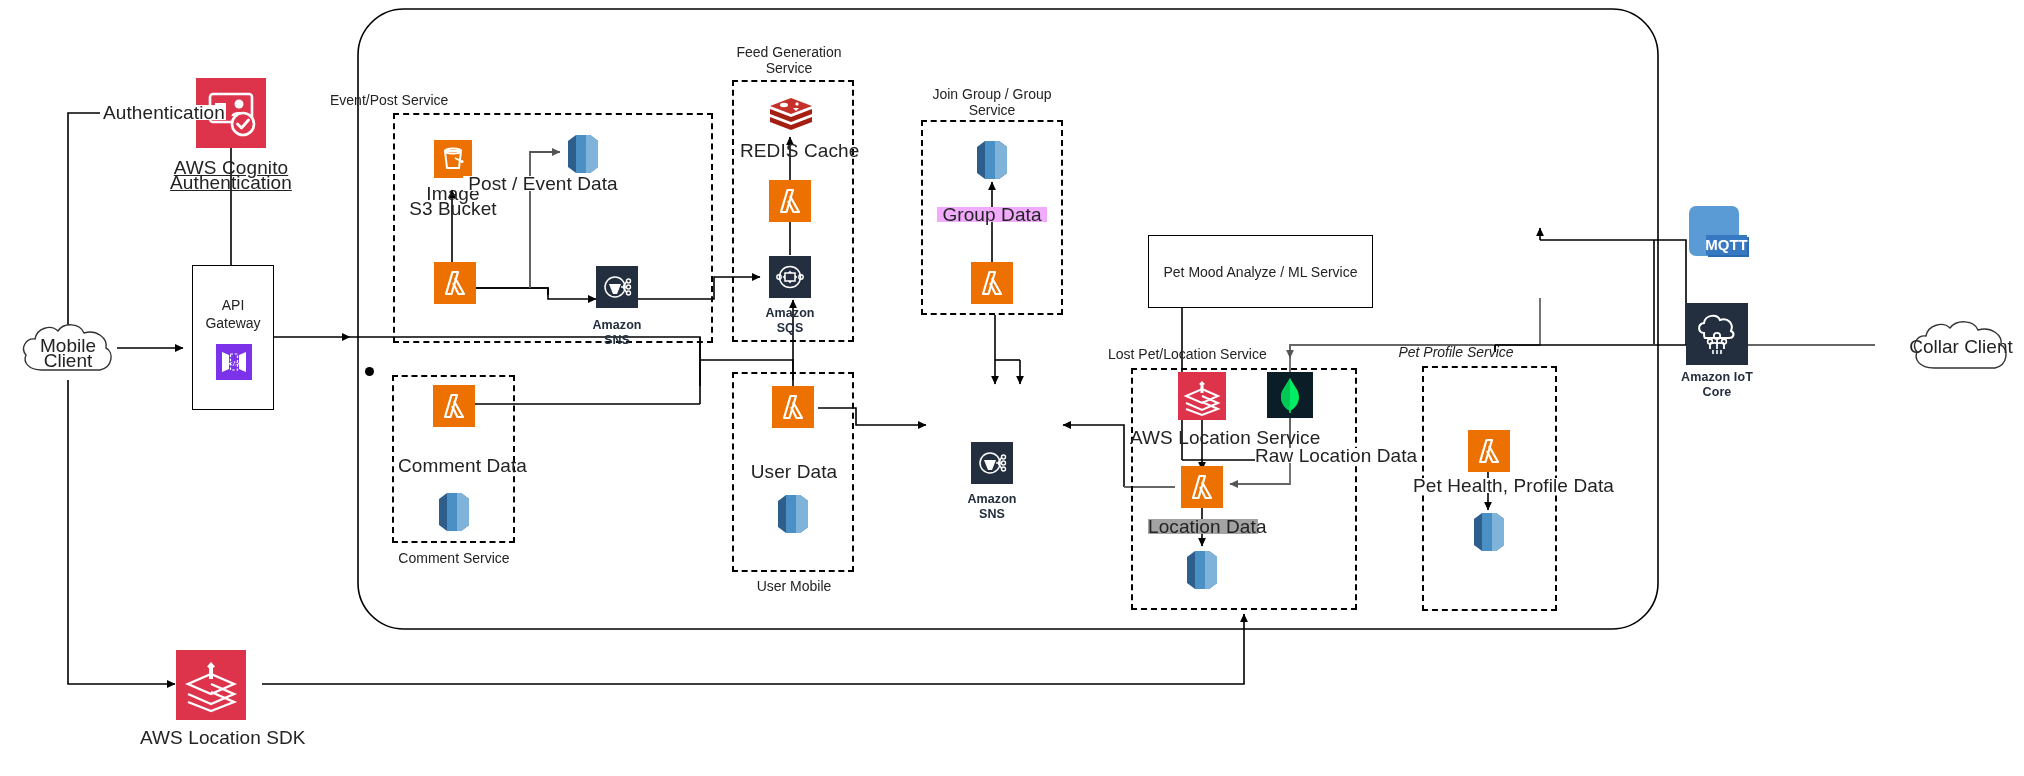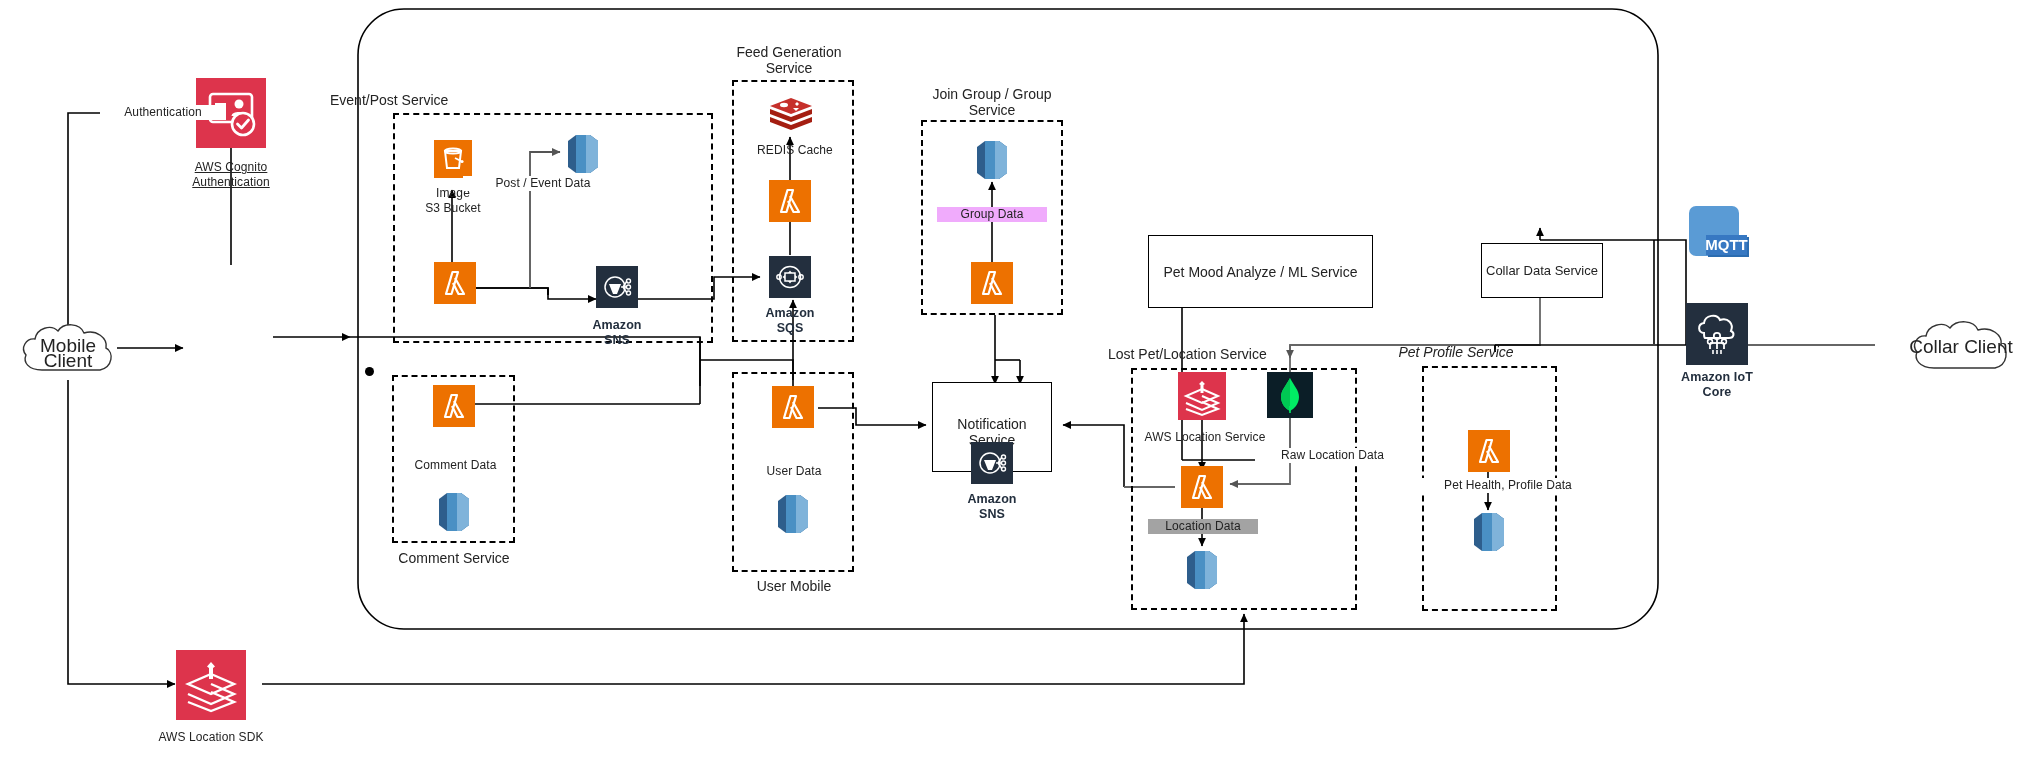--- a/index.html
+++ b/index.html
@@ -1,21 +1,21 @@
 <!DOCTYPE html>
 <html><head>
 <meta charset="utf-8">
 <style>
   html,body{margin:0;padding:0;background:#ffffff;}
   body{width:2024px;height:776px;position:relative;overflow:hidden;
        font-family:"Liberation Sans","DejaVu Sans",sans-serif;color:#1a1a1a;}
   #stage{position:absolute;left:0;top:0;width:2024px;height:776px;}
   #wires{position:absolute;left:0;top:0;width:2024px;height:776px;pointer-events:none;}
   .node{position:absolute;box-sizing:border-box;}
-  .lbl{position:absolute;font-size:12px;line-height:15px;text-align:center;color:#232323;
+  .lbl{position:absolute;font-size:19px;line-height:15px;text-align:center;color:#232323;
        white-space:pre;letter-spacing:.1px;}
   .lbl.bold{font-weight:bold;color:#232f3e;font-size:12.5px;}
   .boxnode{border:1.4px solid #000;background:#fff;}
   .boxnode .t{position:absolute;left:0;right:0;text-align:center;font-size:14px;color:#232323;}
   .groupbox{position:absolute;border:2px dashed #000;box-sizing:border-box;background:transparent;}
   .grouplabel{position:absolute;font-size:14px;color:#232323;text-align:center;line-height:16px;white-space:pre;}
   .icon{position:absolute;}
   .icon svg{display:block;}
   .cloudlbl{position:absolute;width:100%;text-align:center;font-size:19px;color:#232323;line-height:15px;}
   .dot{position:absolute;width:9px;height:9px;border-radius:50%;background:#000;}
@@ -138,20 +138,33 @@
       <path d="M35.5,38 C35.5,32.5 50.5,32.5 50.5,38 Z" fill="#fff"></path>
       <circle cx="47" cy="46" r="11" fill="#DD344C" stroke="#fff" stroke-width="2.6"></circle>
       <path d="M41.5,46 L45.5,50 L52.5,42" fill="none" stroke="#fff" stroke-width="2.8" stroke-linecap="round" stroke-linejoin="round"></path>
     </svg>
   </div>
   <div class="lbl" style="left:161px;top:160px;width:140px;text-decoration:underline;"><span style="white-space:pre-line">AWS Cognito
 Authentication</span></div>
 
   <div class="lbl" style="left:100px;top:105px;width:120px;text-align:center;background:#fff;padding:0 3px;"><span>Authentication</span></div>
 
+  <div class="node boxnode" style="left:192px;top:265px;width:82px;height:145px;">
+    <div class="t" style="top:30px;line-height:18px;"><span style="white-space:pre-line">API
+Gateway</span></div>
+    <div class="icon" style="left:23px;top:78px;">
+      <svg width="36" height="36" viewBox="0 0 36 36">
+        <rect width="36" height="36" fill="#7B32E8"></rect>
+        <path d="M6,8 L13,11 L13,25 L6,28 Z" fill="#fff"></path>
+        <path d="M30,8 L23,11 L23,25 L30,28 Z" fill="#fff"></path>
+        <rect x="14.5" y="10" width="7" height="16" fill="none" stroke="#fff" stroke-width="1.2" stroke-dasharray="2.5,1.8"></rect>
+        <text x="18" y="21.5" font-size="8" fill="#fff" text-anchor="middle" font-family="Liberation Sans, sans-serif">&lt;/&gt;</text>
+      </svg>
+    </div>
+  </div>
 
   <div class="dot" style="left:365px;top:367px;"></div>
 
   <div class="grouplabel" style="left:330px;top:92px;width:200px;text-align:left;"><span>Event/Post Service</span></div>
   <div class="groupbox" style="left:393px;top:113px;width:320px;height:230px;"></div>
 
   <div class="node" style="left:434px;top:140px;width:38px;height:38px;">
     <svg width="38" height="38" viewBox="0 0 38 38">
       <rect width="38" height="38" fill="#ED7100"></rect>
       <path d="M11,11 L27,11 L25,28 L13,28 Z" fill="none" stroke="#fff" stroke-width="2"></path>
@@ -289,45 +302,39 @@
   <div class="lbl" style="left:748px;top:464px;width:92px;background:#fff;"><span>User Data</span></div>
 
   <div class="node" style="left:770px;top:492px;width:46px;height:44px;">
     <svg width="46" height="44" viewBox="0 0 46 44">
       <path d="M8,9 L16,3 L30,3 L38,9 L38,35 L30,41 L16,41 L8,35 Z" fill="#2E5E8C"></path>
       <path d="M16,3 L30,3 L38,9 L38,35 L30,41 L16,41 Z" fill="#4A90C4"></path>
       <path d="M26,3 L30,3 L38,9 L38,35 L30,41 L26,41 Z" fill="#7FB3DA"></path>
     </svg>
   </div>
 
-  <div class="node boxnode" style="left:932px;top:382px;width:120px;height:90px;">
-    <div class="t" style="top:33px;"><span>Notification Service</span></div>
-  </div>
   <div class="node" style="left:971px;top:442px;width:42px;height:42px;">
     <svg width="42" height="42" viewBox="0 0 42 42">
       <rect width="42" height="42" fill="#232F3E"></rect>
       <circle cx="19" cy="21" r="10" fill="none" stroke="#fff" stroke-width="1.5"></circle>
       <path d="M13,18 L25,18 L21,28 L17,28 Z" fill="#fff"></path>
       <path d="M25,21 L31,21" stroke="#fff" stroke-width="1.4"></path>
       <path d="M27,21 L31,15 M27,21 L31,27" stroke="#fff" stroke-width="1.4"></path>
       <circle cx="32.5" cy="15" r="2" fill="none" stroke="#fff" stroke-width="1.4"></circle>
       <circle cx="32.5" cy="21" r="2" fill="none" stroke="#fff" stroke-width="1.4"></circle>
       <circle cx="32.5" cy="27" r="2" fill="none" stroke="#fff" stroke-width="1.4"></circle>
     </svg>
   </div>
   <div class="lbl bold" style="left:952px;top:492px;width:80px;"><span style="white-space:pre-line">Amazon
 SNS</span></div>
 
   <div class="node boxnode" style="left:1148px;top:235px;width:225px;height:73px;">
     <div class="t" style="top:28px;"><span>Pet Mood Analyze / ML Service</span></div>
   </div>
 
-  <div class="node boxnode" style="left:1481px;top:243px;width:122px;height:55px;">
-    <div class="t" style="top:19px;font-size:13px;"><span>Collar Data Service</span></div>
-  </div>
 
   <div class="grouplabel" style="left:1108px;top:346px;width:220px;text-align:left;"><span>Lost Pet/Location Service</span></div>
   <div class="groupbox" style="left:1131px;top:368px;width:226px;height:242px;"></div>
 
   <div class="node" style="left:1178px;top:372px;width:48px;height:48px;">
     <svg width="48" height="48" viewBox="0 0 48 48">
       <rect width="48" height="48" fill="#DD344C"></rect>
       <path d="M24,9 L21,12 L22.5,13 L22.5,21 L25.5,21 L25.5,13 L27,12 Z" fill="#fff"></path>
       <path d="M24,17 L40,24 L24,31 L8,24 Z" fill="none" stroke="#fff" stroke-width="2"></path>
       <path d="M24,24 L40,31 L24,38 L8,31" fill="none" stroke="#fff" stroke-width="2"></path>

